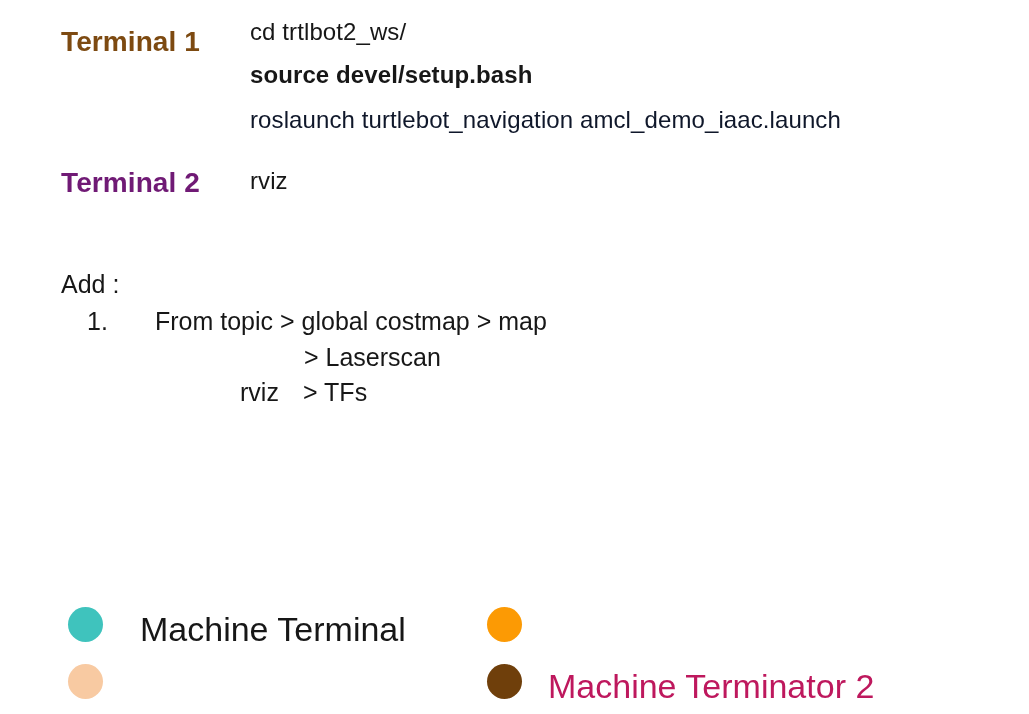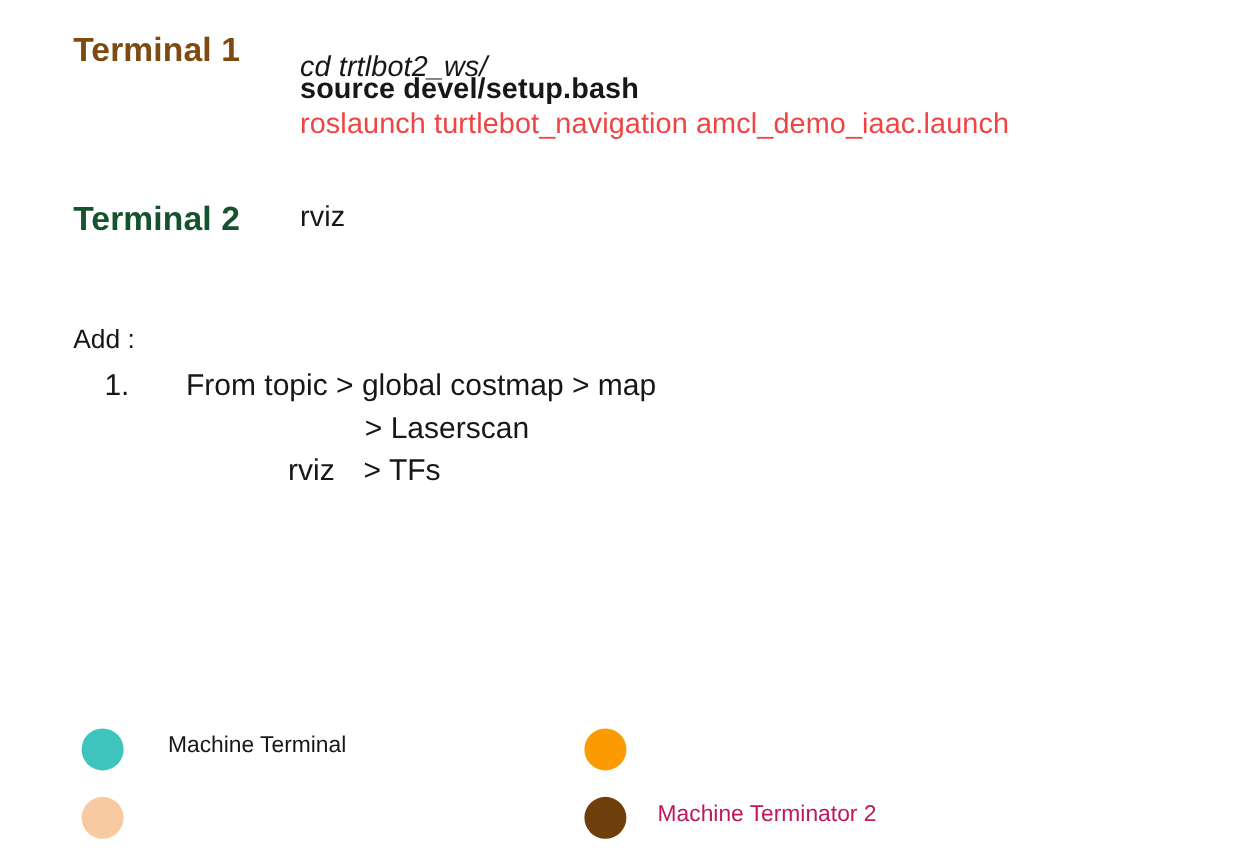--- a/index.html
+++ b/index.html
@@ -35,61 +35,61 @@
     letter-spacing: 0.1px;
   }
   .cmd-line {
     font-size: 24px;
     color: #171717;
     letter-spacing: 0.1px;
   }
 
   
   .add-title {
-    font-size: 22px;
+    font-size: 25px;
     color: #171717;
   }
   .list-num {
     font-size: 25px;
     color: #171717;
   }
   .list-text {
     font-size: 25px;
     color: #171717;
   }
 
   
   .legend-dot {
     position: absolute;
     width: 35px;
     height: 35px;
     border-radius: 50%;
   }
   .legend-label {
     position: absolute;
-    font-size: 19px;
+    font-size: 34px;
     color: #171717;
     white-space: pre;
     line-height: 1.0;
   }
 </style>
 </head>
 <body>
 
 <div id="slide" style="background: rgb(255, 255, 255);">
 
   <div class="abs term-label" style="left: 61px; top: 28px; color: rgb(125, 74, 17);">Terminal 1</div>
 
-  <div class="abs cmd-line" style="left: 250px; top: 44px; color: rgb(23, 23, 23); font-style: italic;">cd trtlbot2_ws/</div>
+  <div class="abs cmd-line" style="left: 250px; top: 20px; color: rgb(23, 23, 23);">cd trtlbot2_ws/</div>
 
   <div class="abs cmd-line" style="left: 250px; top: 63px; color: rgb(23, 23, 23); font-weight: bold;">source devel/setup.bash</div>
 
-  <div class="abs cmd-line" style="left: 250px; top: 92px; color: #ef4444;">roslaunch turtlebot_navigation amcl_demo_iaac.launch</div>
+  <div class="abs cmd-line" style="left: 250px; top: 108px; color: #0f172a;">roslaunch turtlebot_navigation amcl_demo_iaac.launch</div>
 
-  <div class="abs term-label" style="left: 61px; top: 169px; color: #14532d;">Terminal 2</div>
+  <div class="abs term-label" style="left: 61px; top: 169px; color: #701a75;">Terminal 2</div>
 
   <div class="abs cmd-line" style="left: 250px; top: 169px; color: rgb(23, 23, 23);">rviz</div>
 
   <div class="abs add-title" style="left: 61px; top: 272px; color: rgb(23, 23, 23);">Add :</div>
 
   <div class="abs list-num" style="left: 87px; top: 309px; color: rgb(23, 23, 23);">1.</div>
 
   <div class="abs list-text" style="left: 304px; top: 345px; color: rgb(23, 23, 23);">&gt; Laserscan</div>
 
   <div class="abs list-text" style="left: 155px; top: 309px; color: rgb(23, 23, 23);">From topic &gt; global costmap &gt; map</div>

